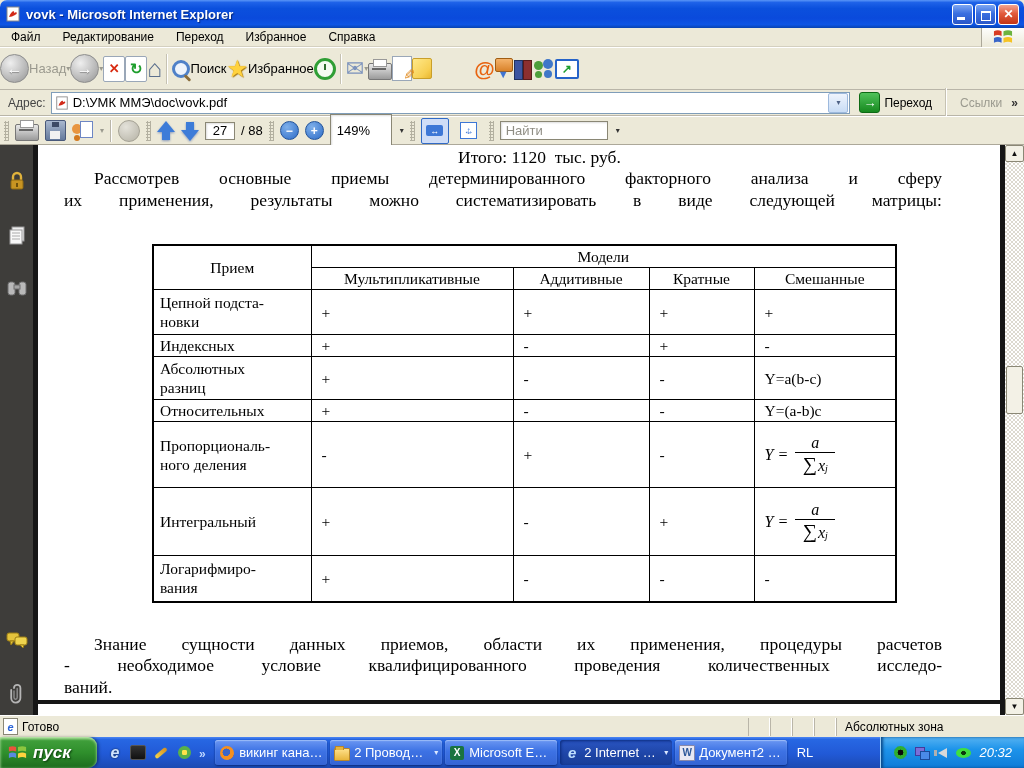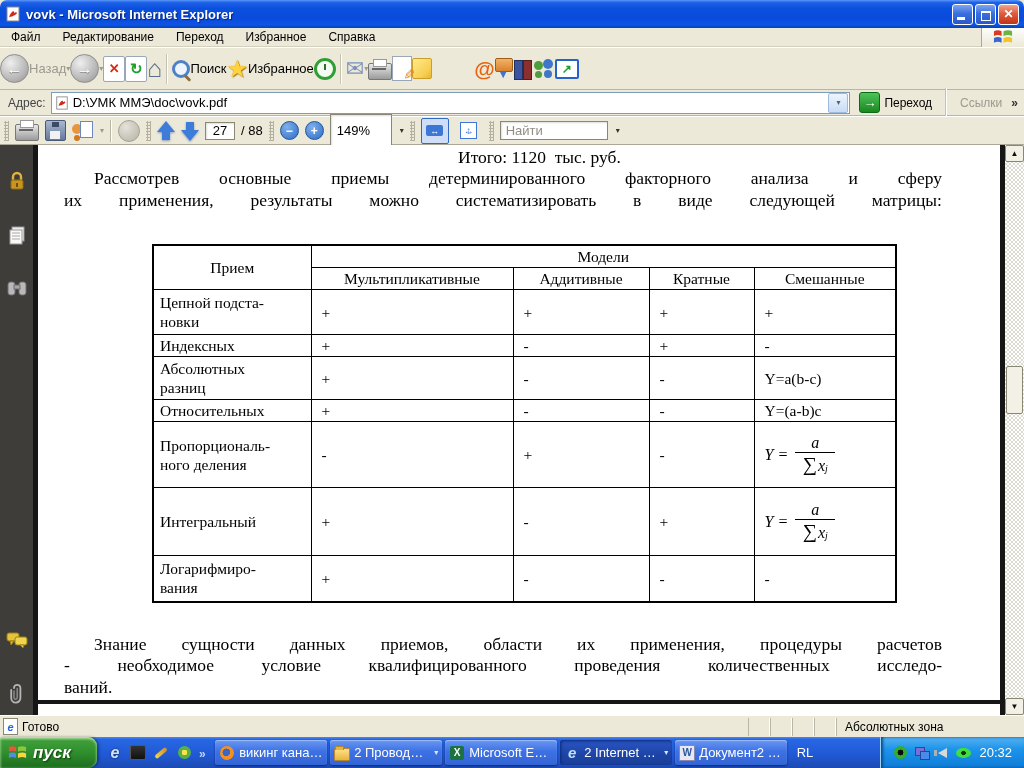--- a/index.html
+++ b/index.html
@@ -216,21 +216,21 @@
     background:linear-gradient(180deg,#55b2f2 0%,#1d93ea 40%,#0f7cd8 100%);
     border-left:1px solid #9fd2f8;box-shadow:inset 2px 0 3px #0a4a8a;}
   .tray-ic{width:15px;height:15px;display:flex;align-items:center;justify-content:center;}
   .tr-av{width:13px;height:13px;border-radius:50%;background:radial-gradient(circle,#0a0a0a 30%,#2fae2f 34% 70%,#0c4a0c 74%);}
   .tr-net{width:14px;height:12px;position:relative;}
   .tr-net::before{content:"";position:absolute;left:0;top:0;width:8px;height:7px;background:#7a6fd8;border:1px solid #443a9a;}
   .tr-net::after{content:"";position:absolute;left:5px;top:4px;width:8px;height:7px;background:#4a8ae8;border:1px solid #1a4a9a;}
   .tr-vol{width:0;height:0;border-top:5px solid transparent;border-bottom:5px solid transparent;border-right:9px solid #d8d8d8;position:relative;}
   .tr-vol::before{content:"";position:absolute;left:-4px;top:-3px;width:3px;height:6px;background:#b0b0b0;}
   .tr-eye{width:15px;height:10px;border-radius:50%;background:radial-gradient(circle,#0c3a0c 25%,#3fdf3f 28%);}
-  .tray-clock{color:#fff;font-size:13px;margin-left:2px;}
+  .tray-clock{color:#fff;font-size:13px;margin-left:2px;font-style:italic;}
   
   .svgic{display:flex;align-items:center;justify-content:center;}
 </style>
 </head>
 <body>
 
 <div class="titlebar">
   <span class="svgic">
     <svg width="16" height="16" viewBox="0 0 16 16">
         <rect x="2" y="1" width="12" height="14" fill="#fff" stroke="#888"></rect>

